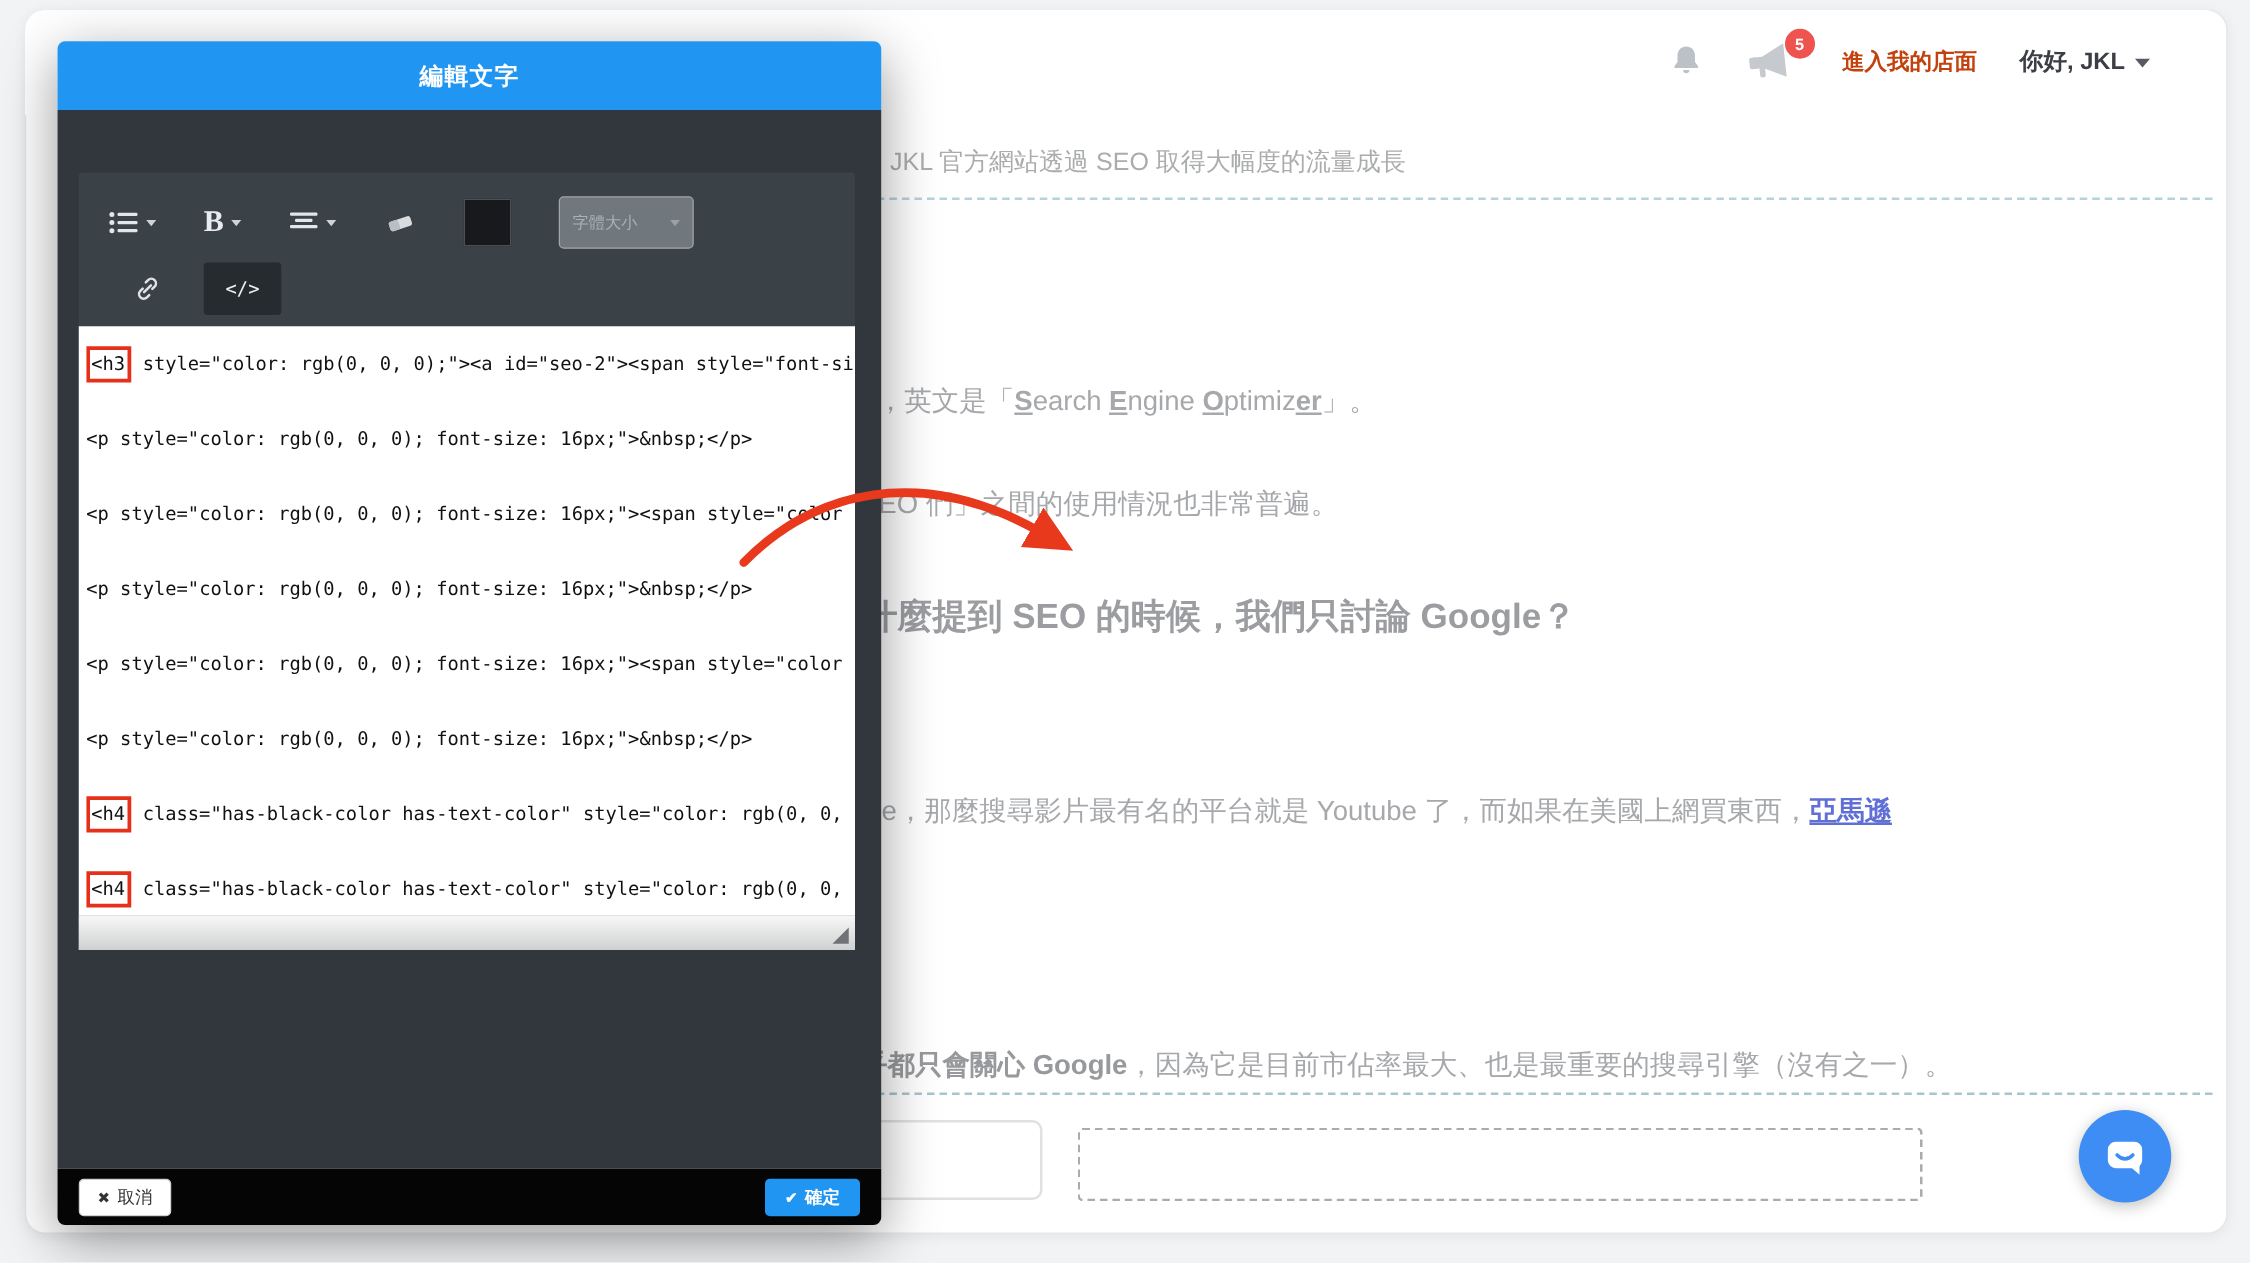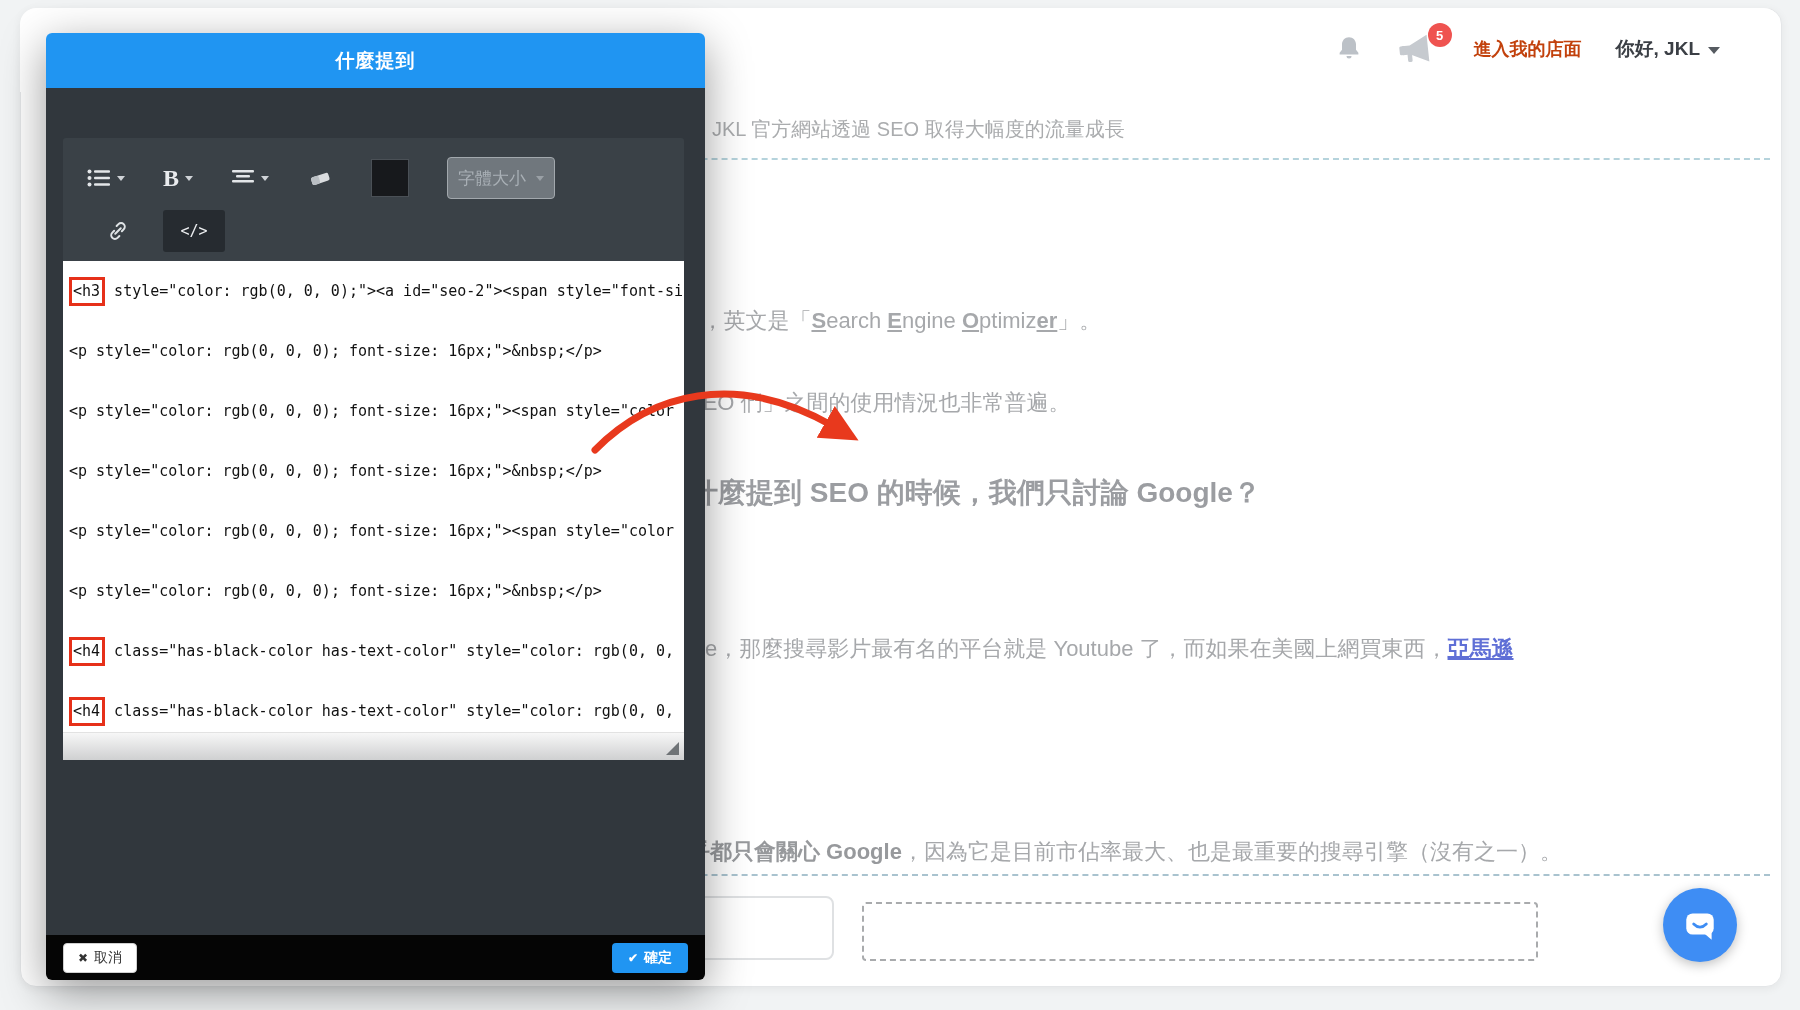--- a/index.html
+++ b/index.html
@@ -43,21 +43,21 @@
               border-radius:4px;color:#333;font-size:14px;display:flex;align-items:center;gap:6px;}
   .btn-ok{position:absolute;right:17px;top:8px;height:30px;padding:0 16px;background:#2095f2;border:none;
           border-radius:4px;color:#fff;font-size:14px;font-weight:bold;display:flex;align-items:center;gap:6px;}
   .ed-toolbar{position:absolute;left:17px;top:50px;width:621px;height:123px;background:#3a4147;border-radius:3px 3px 0 0;}
   .tb-row1{position:absolute;left:24px;top:18px;display:flex;align-items:center;gap:38px;height:44px;}
   .tb-item{display:flex;align-items:center;gap:6px;color:#dfe2e5;}
   .tb-caret{width:0;height:0;border-left:4px solid transparent;border-right:4px solid transparent;border-top:5px solid #cfd3d7;}
   .swatch{width:36px;height:36px;background:#17191c;border:1px solid #4a5056;}
   .fontsize{width:108px;height:42px;background:#70777d;border:1px solid #a2a8ad;border-radius:4px;
             display:flex;align-items:center;justify-content:space-between;padding:0 10px;box-sizing:border-box;
-            color:#a9b0b6;font-size:17px;}
+            color:#a9b0b6;font-size:13px;}
   .tb-row2{position:absolute;left:24px;top:70px;display:flex;align-items:center;gap:14px;height:46px;}
   .codebtn{width:62px;height:42px;background:#262b30;border-radius:3px;display:flex;align-items:center;justify-content:center;
            color:#eef0f2;font-family:"DejaVu Sans Mono",monospace;font-size:15px;}
   
   .code-box{position:absolute;left:17px;top:173px;width:621px;height:499px;background:#fff;overflow:hidden;}
   .code-lines{position:absolute;left:6px;top:2px;width:640px;}
   .code-line{height:60px;line-height:56px;white-space:pre;overflow:hidden;
              font-family:"DejaVu Sans Mono",monospace;font-size:15px;color:#111;}
   .tagbox{display:inline;border:3px solid #e63019;padding:2px 2px 3px 1px;}
   .code-scroll{position:absolute;left:0;bottom:0;width:100%;height:27px;
@@ -127,21 +127,21 @@
 
   <div class="chat-bubble">
     <svg width="38" height="38" viewBox="0 0 36 36">
       <rect x="5" y="7" width="26" height="20" rx="6" fill="#ffffff"></rect>
       <path d="M21 25 l8 7 v-8 z" fill="#ffffff"></path>
       <path d="M12 17 q6 6 12 0" stroke="#3e8df4" stroke-width="2.6" fill="none" stroke-linecap="round"></path>
     </svg>
   </div>
 
   <div class="modal">
-    <div class="modal-hd">什麼提到</div>
+    <div class="modal-hd">編輯文字</div>
 
     <div class="modal-body">
 
       <div class="ed-toolbar">
         <div class="tb-row1">
           <span class="tb-item">
             <svg width="24" height="20" viewBox="0 0 24 20" fill="#e3e6e9">
               <circle cx="2.5" cy="3.5" r="2"></circle>
                 <rect x="7" y="2.2" width="16" height="2.6" rx="1"></rect>
               <circle cx="2.5" cy="10" r="2"></circle>

